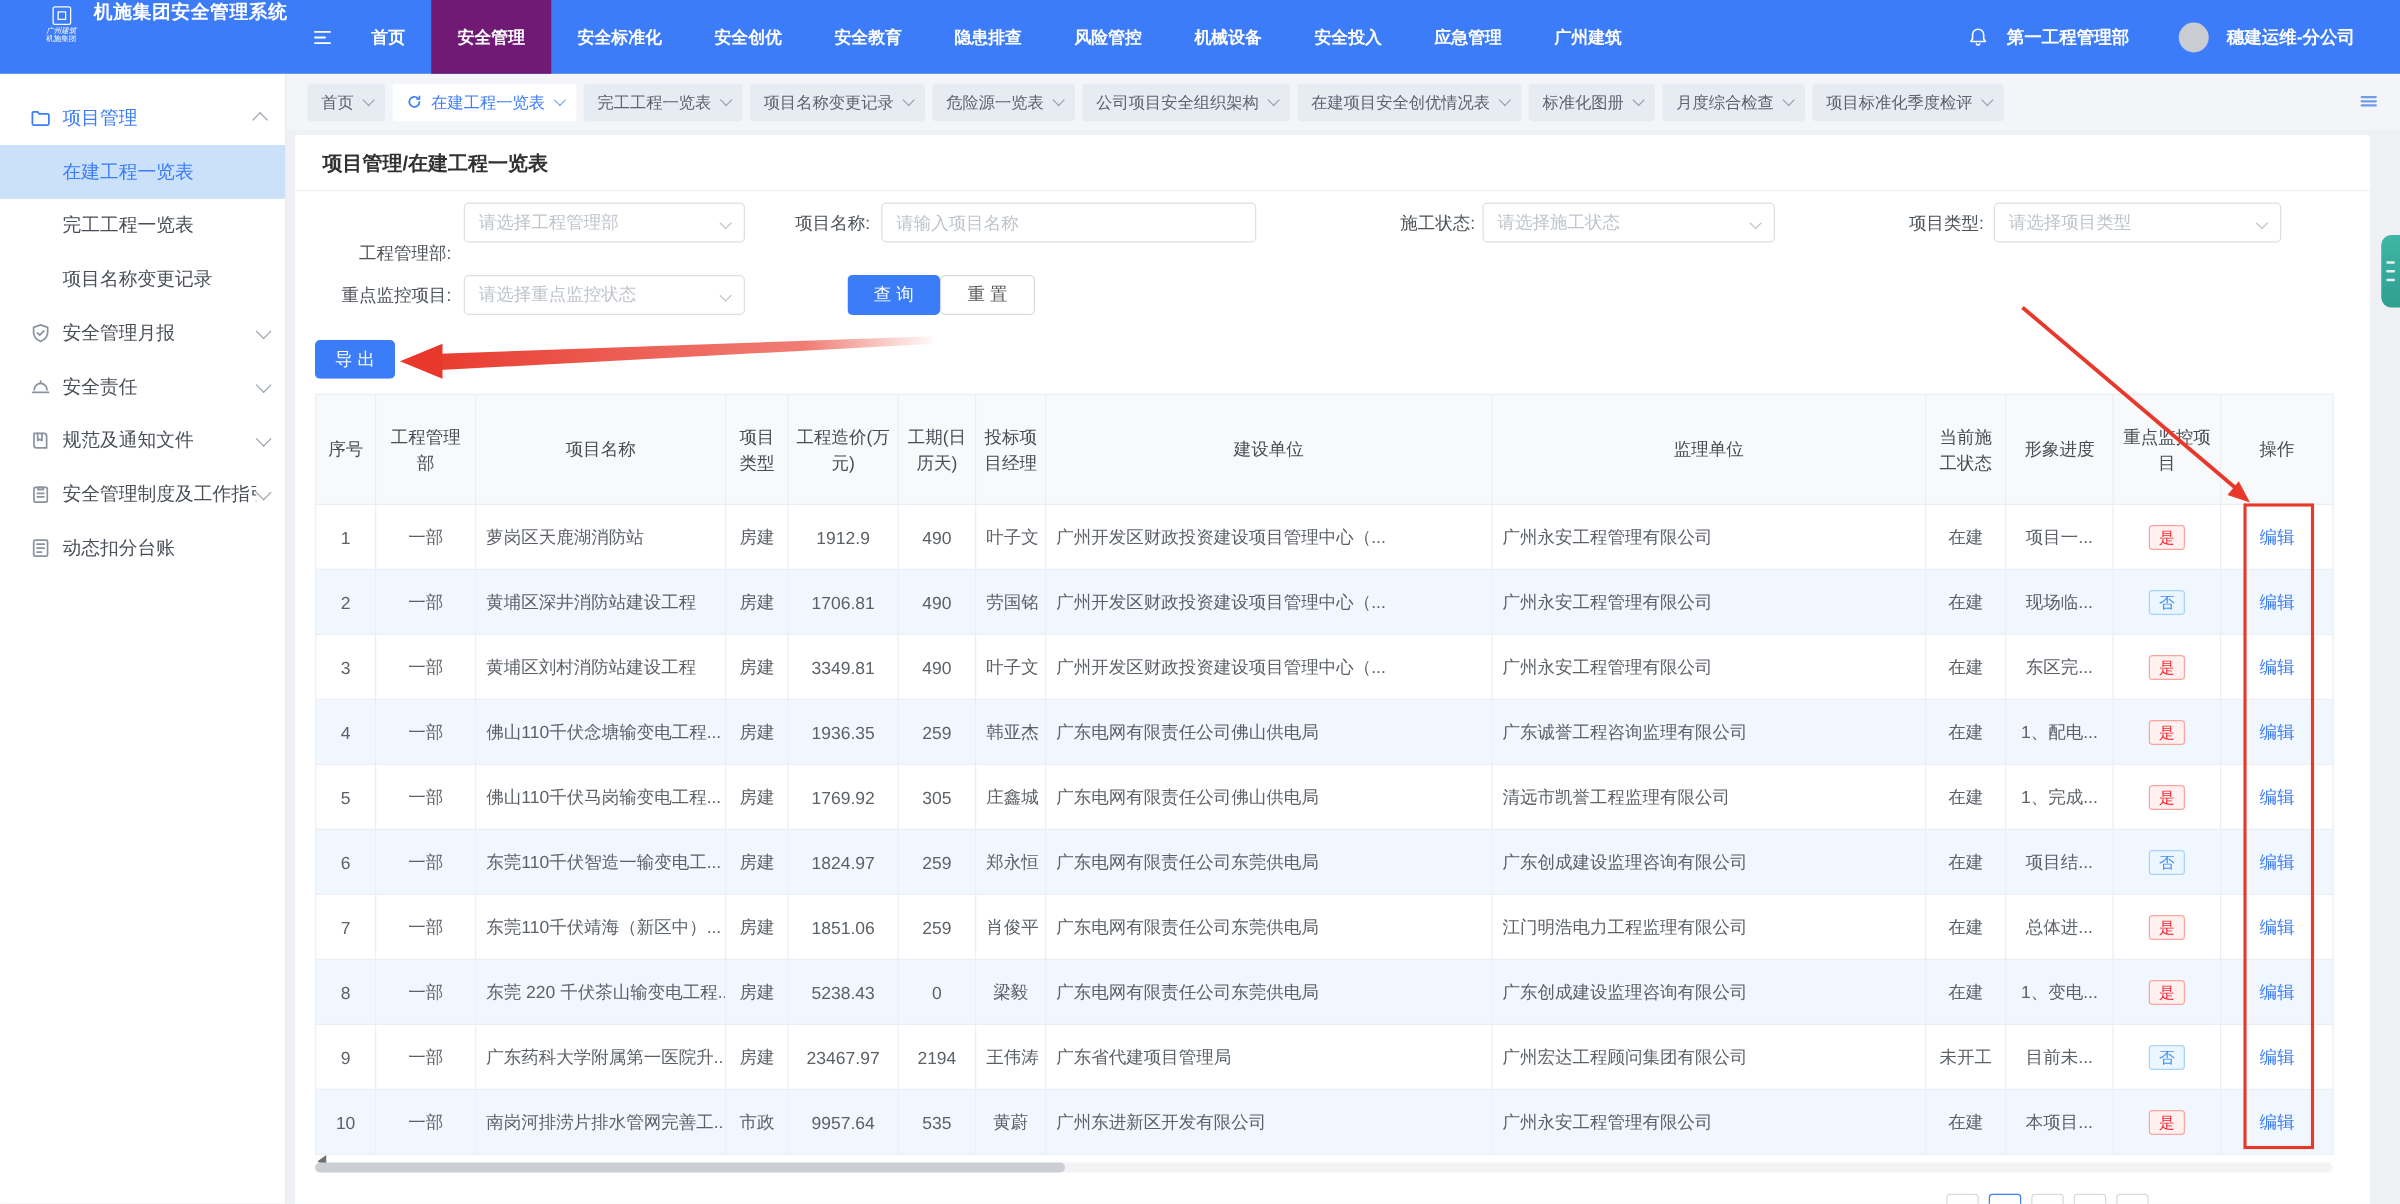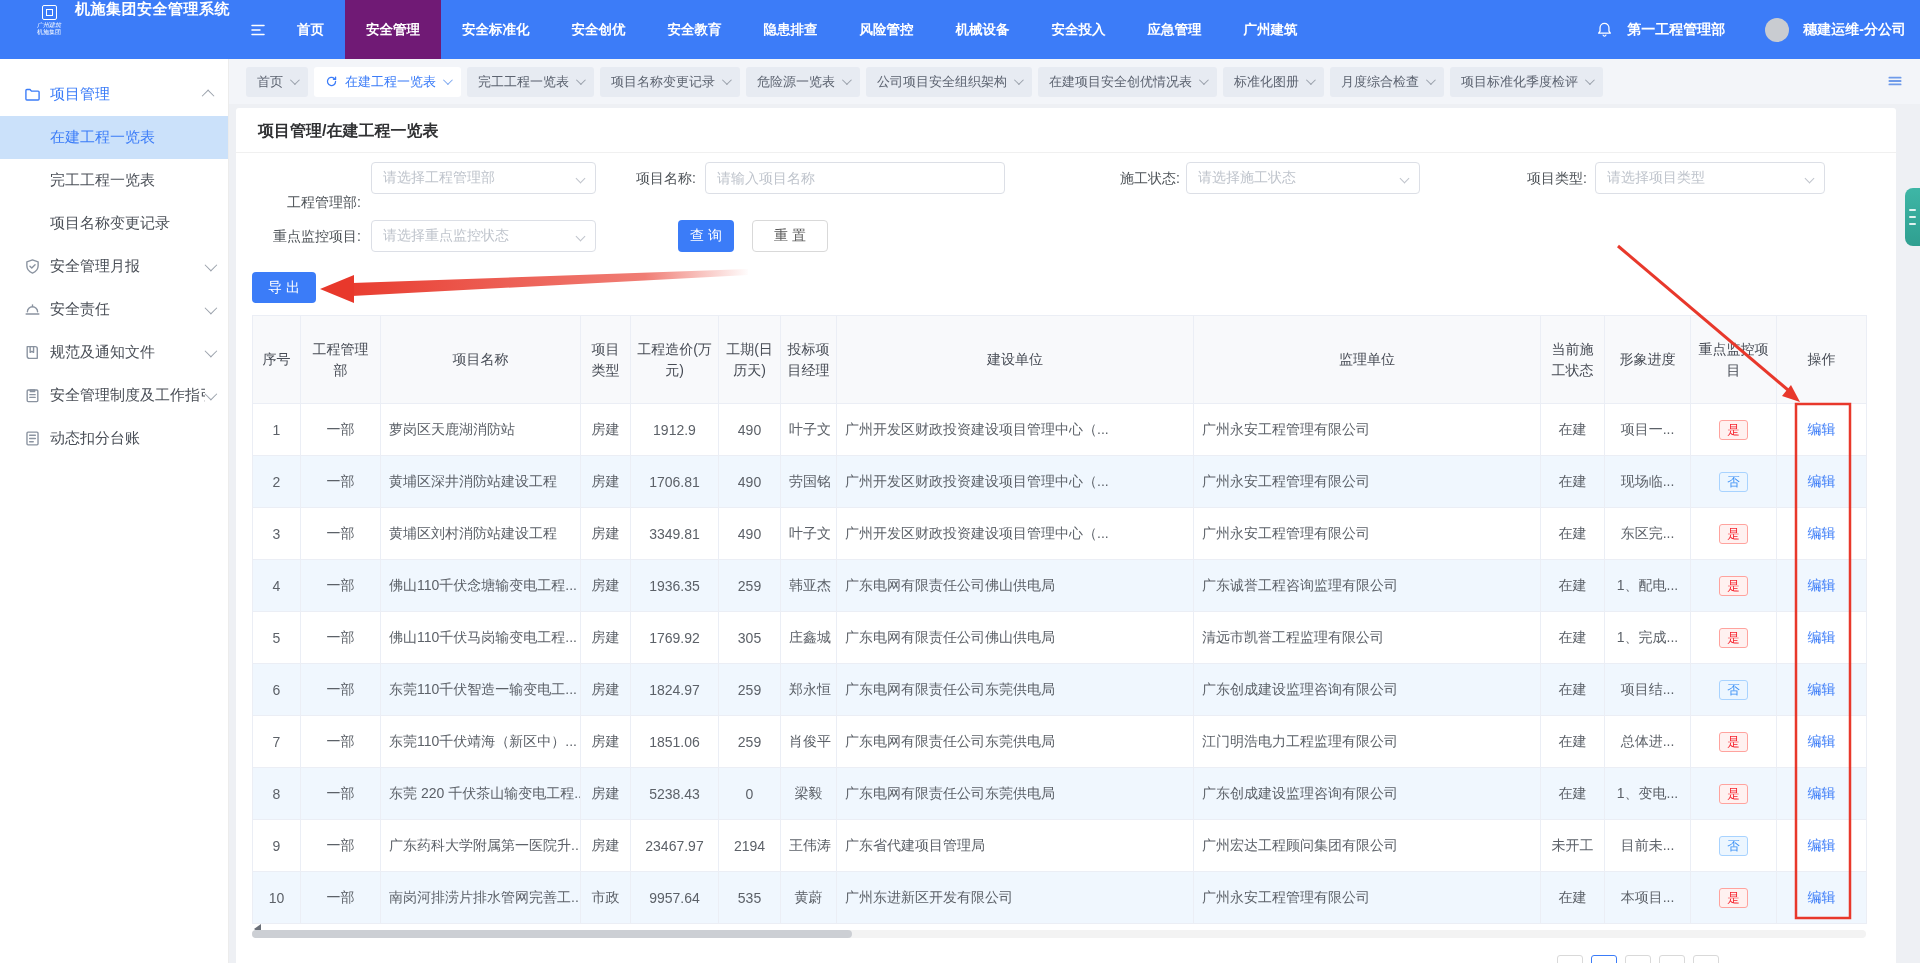--- a/index.html
+++ b/index.html
@@ -12,21 +12,21 @@
   .logo-mark { width:34px; height:40px; display:flex; flex-direction:column; align-items:center; justify-content:center; color:#fff; line-height:1.1; }
   .logo-mark .glyph { width:15px; height:15px; border:1.5px solid #fff; border-radius:2px; margin-bottom:2px; position:relative; }
   .logo-mark .glyph:after { content:""; position:absolute; left:3px; top:3px; right:3px; bottom:3px; border:1px solid #fff; }
   .logo-mark .t1 { font-size:6px; font-style:italic; white-space:nowrap; }
   .logo-mark .t2 { font-size:6px; white-space:nowrap; }
   .app-title { color:#fff; font-size:15px; font-weight:bold; letter-spacing:.5px; white-space:nowrap; }
   .collapse { width:36px; height:59px; display:flex; align-items:center; justify-content:center; color:#fff; cursor:pointer; }
   .main-nav { display:flex; height:100%; align-items:stretch; }
   .nav-item { display:flex; align-items:center; padding:0 21px; color:#fff; font-size:13.5px; font-weight:600; cursor:pointer; white-space:nowrap; }
   .nav-item.active { background:#701a75; }
-  .topbar-right { margin-left:auto; display:flex; align-items:center; gap:14px; padding-right:14px; color:#fff; }
+  .topbar-right { margin-left:auto; display:flex; align-items:center; gap:14px; padding-right:36px; color:#fff; }
   .bell { display:flex; align-items:center; cursor:pointer; }
   .dept { font-size:14px; font-weight:600; margin-right:26px; cursor:pointer; }
   .avatar { width:24px; height:24px; border-radius:50%; background:#c9ccd1; }
   .uname { font-size:14px; font-weight:600; cursor:pointer; }
 
   
   .sidebar { position:absolute; left:0; top:59px; width:228px; bottom:0; background:#fff; z-index:10; box-shadow:1px 0 0 #ececec; padding-top:14px; }
   .side-item { height:43px; display:flex; align-items:center; padding:0 14px 0 24px; font-size:15px; color:#4a4f57; cursor:pointer; position:relative; }
   .side-item .s-icon { width:17px; height:17px; margin-right:9px; color:#8a93a0; display:flex; }
   .side-item .s-label { flex:1; white-space:nowrap; overflow:hidden; }
@@ -280,21 +280,21 @@
     <div class="f-select" style="left:1359px;top:54px;width:230px;">
       <span>请选择项目类型</span>
         <i class="sel-chev"></i>
     </div>
 
     <div class="f-label" style="left:15px;top:112px;width:110px;">重点监控项目:</div>
     <div class="f-select" style="left:135px;top:112px;width:225px;">
       <span>请选择重点监控状态</span>
         <i class="sel-chev"></i>
     </div>
-    <div class="btn primary" style="left:442px;top:112px;width:56px;">查 询</div>
+    <div class="btn primary" style="left:442px;top:112px;width:74px;">查 询</div>
     <div class="btn plain" style="left:516px;top:112px;width:76px;">重 置</div>
 
     <div class="btn primary" style="left:16px;top:164px;width:64px;height:31px;">导 出</div>
 
     <div class="tbl-wrap">
       <table>
         <colgroup id="cg">
             <col style="width: 48px;">
             <col style="width: 80px;">
             <col style="width: 200px;">

